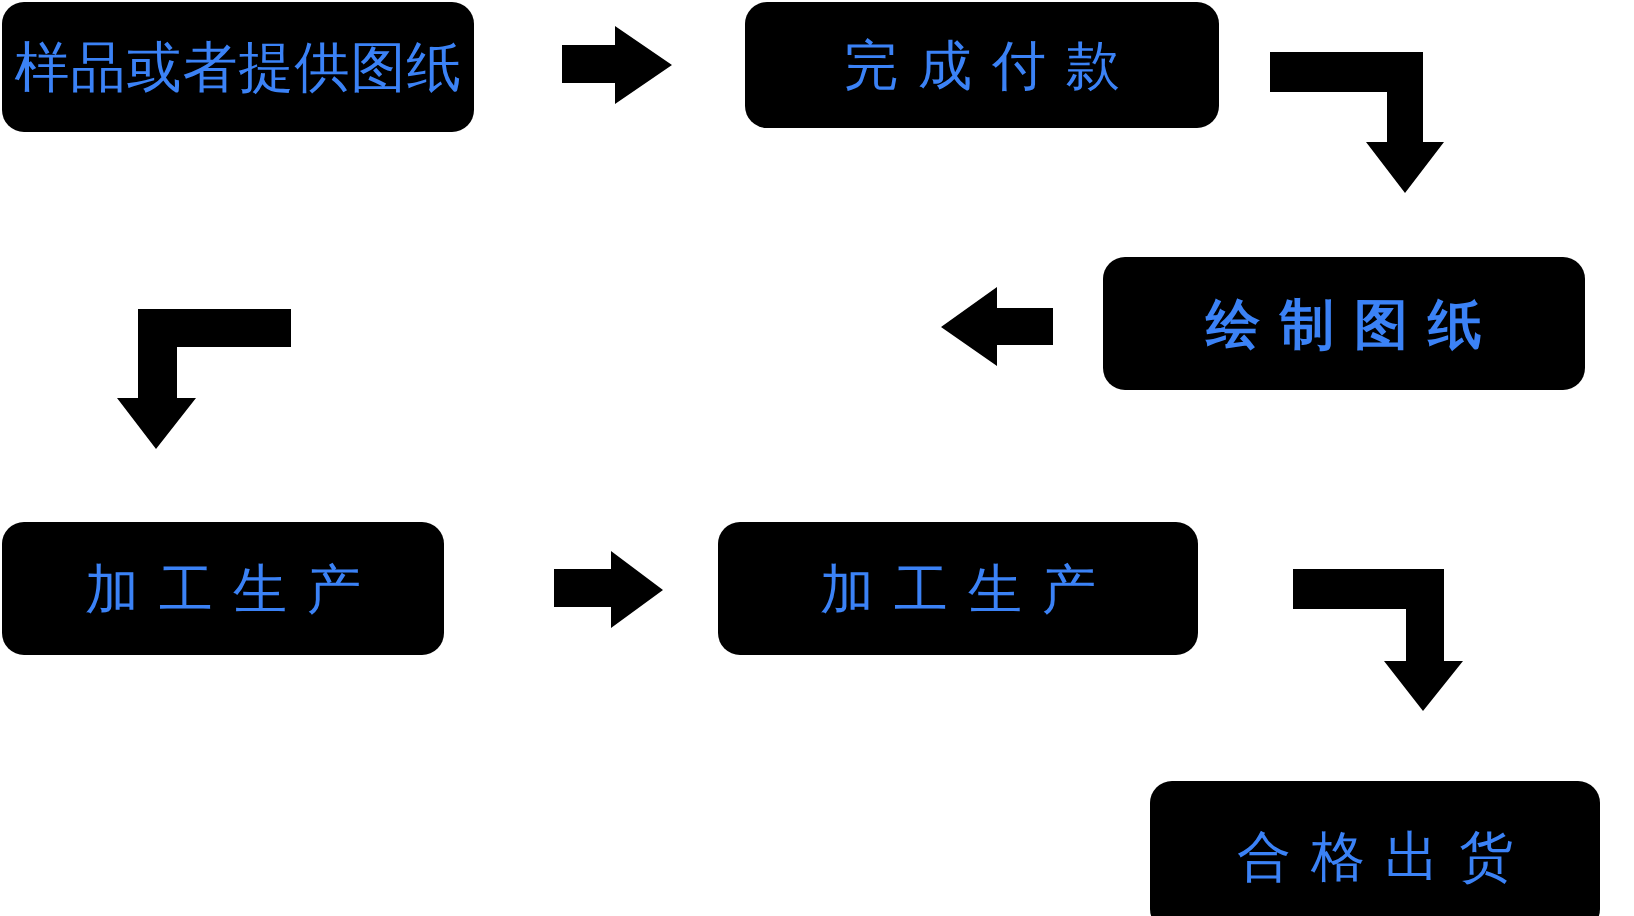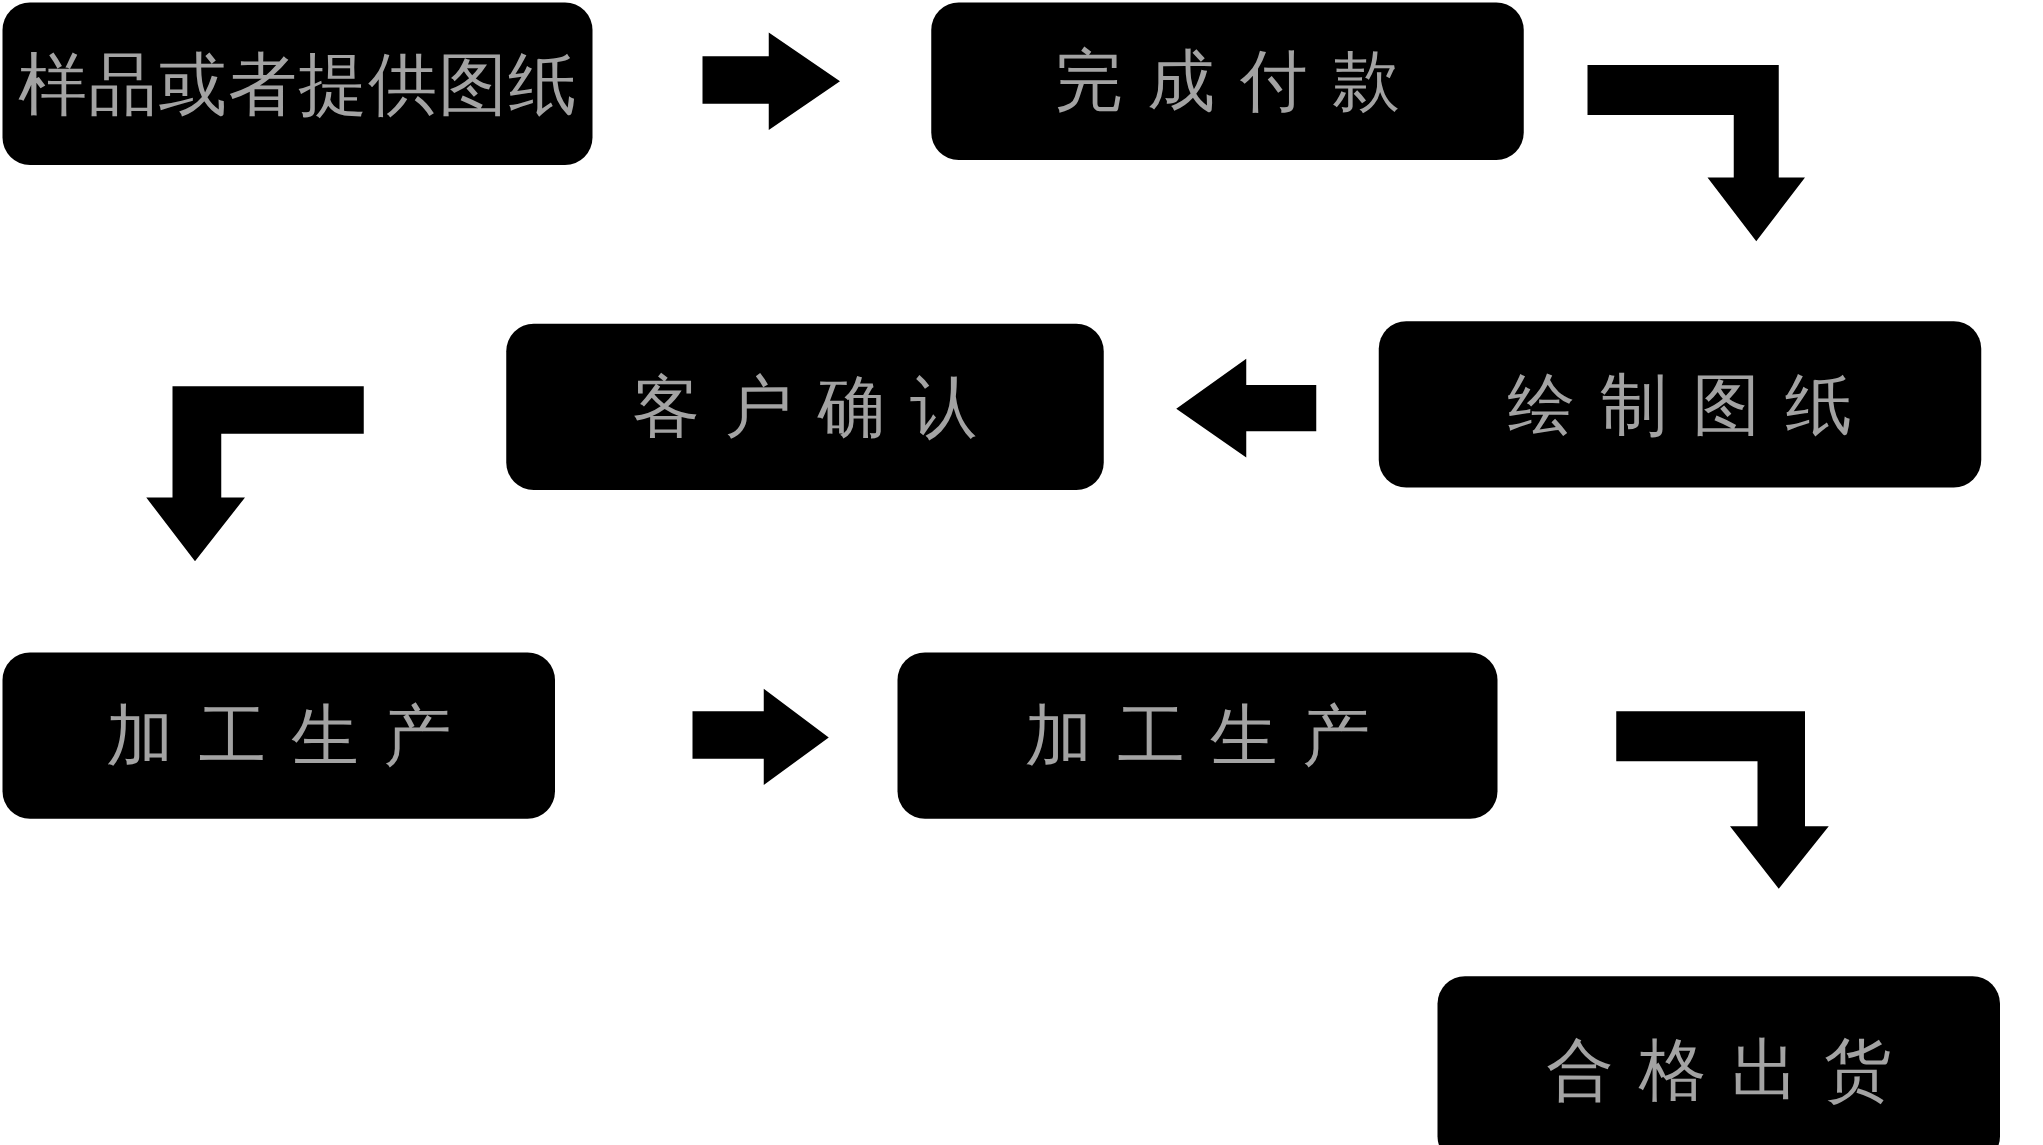--- a/index.html
+++ b/index.html
@@ -26,37 +26,37 @@
   .node {
     position: absolute;
     background: #000000;
     border-radius: 22px;
     display: flex;
     align-items: center;
     justify-content: center;
     box-sizing: border-box;
   }
   .node-label {
-    color: #a3a3a3;
+    color: #3b82f6;
     font-size: 54px;
     letter-spacing: 20px;
     padding-left: 20px; 
     white-space: nowrap;
     line-height: 1;
   }
   .node-label.tight {
     font-size: 55px;
     letter-spacing: 1px;
     padding-left: 1px;
   }
   
   .n1 { left: 2px;    top: 2px;   width: 472px; height: 130px; }
   .n2 { left: 745px;  top: 2px;   width: 474px; height: 126px; }
   .n3 { left: 405px;  top: 259px; width: 478px; height: 133px; }
-  .n4 { left: 1103px; top: 257px; width: 482px; height: 133px; }
+  .n4 { left: 1103px; top: 257px; width: 482px; height: 133px; font-weight: bold; }
   .n5 { left: 2px;    top: 522px; width: 442px; height: 133px; }
   .n6 { left: 718px;  top: 522px; width: 480px; height: 133px; }
   .n7 { left: 1150px; top: 781px; width: 450px; height: 150px; }
 </style>
 </head>
 <body>
 
 <div class="canvas">
 
   <svg class="arrow-layer" viewBox="0 0 1634 916" xmlns="http://www.w3.org/2000/svg">
@@ -75,23 +75,20 @@
   </svg>
 
   <div class="node n1">
     <span class="node-label tight">样品或者提供图纸</span>
   </div>
 
   <div class="node n2">
     <span class="node-label">完成付款</span>
   </div>
 
-  <div class="node n3">
-    <span class="node-label">客户确认</span>
-  </div>
 
   <div class="node n4">
     <span class="node-label">绘制图纸</span>
   </div>
 
   <div class="node n5">
     <span class="node-label">加工生产</span>
   </div>
 
   <div class="node n6">

